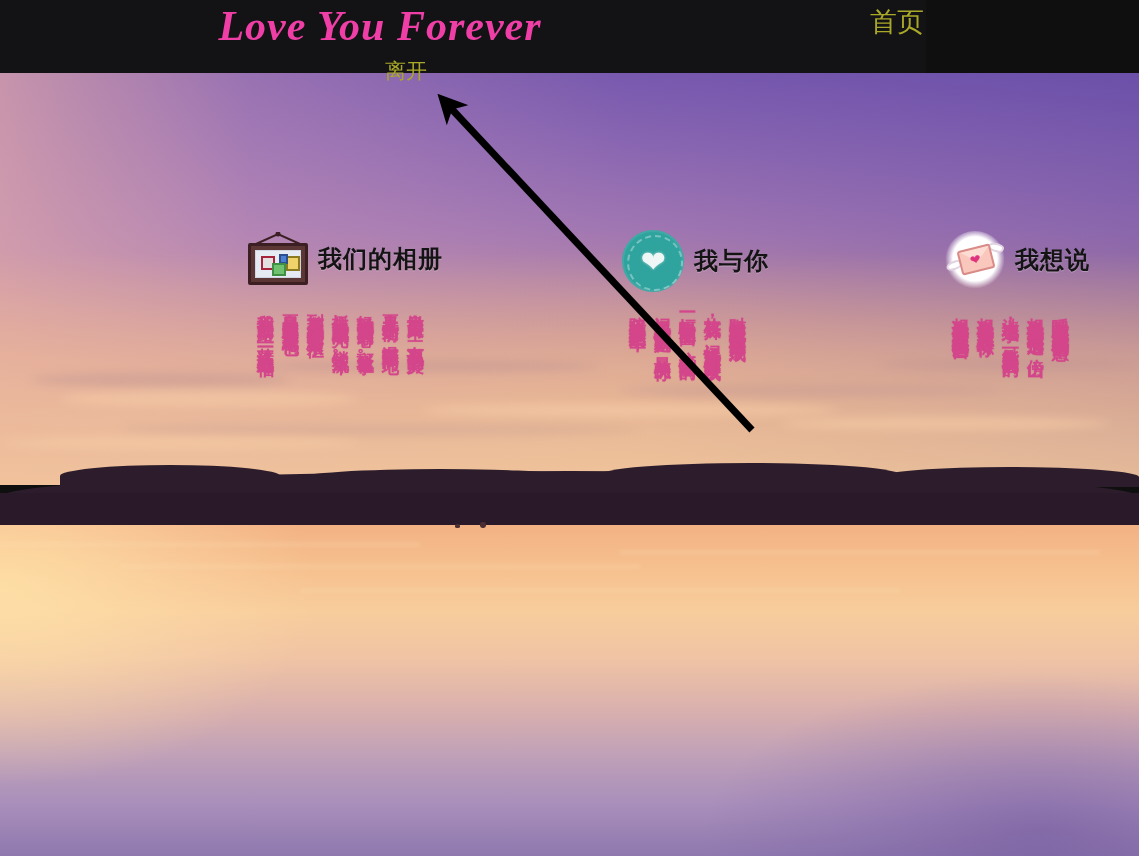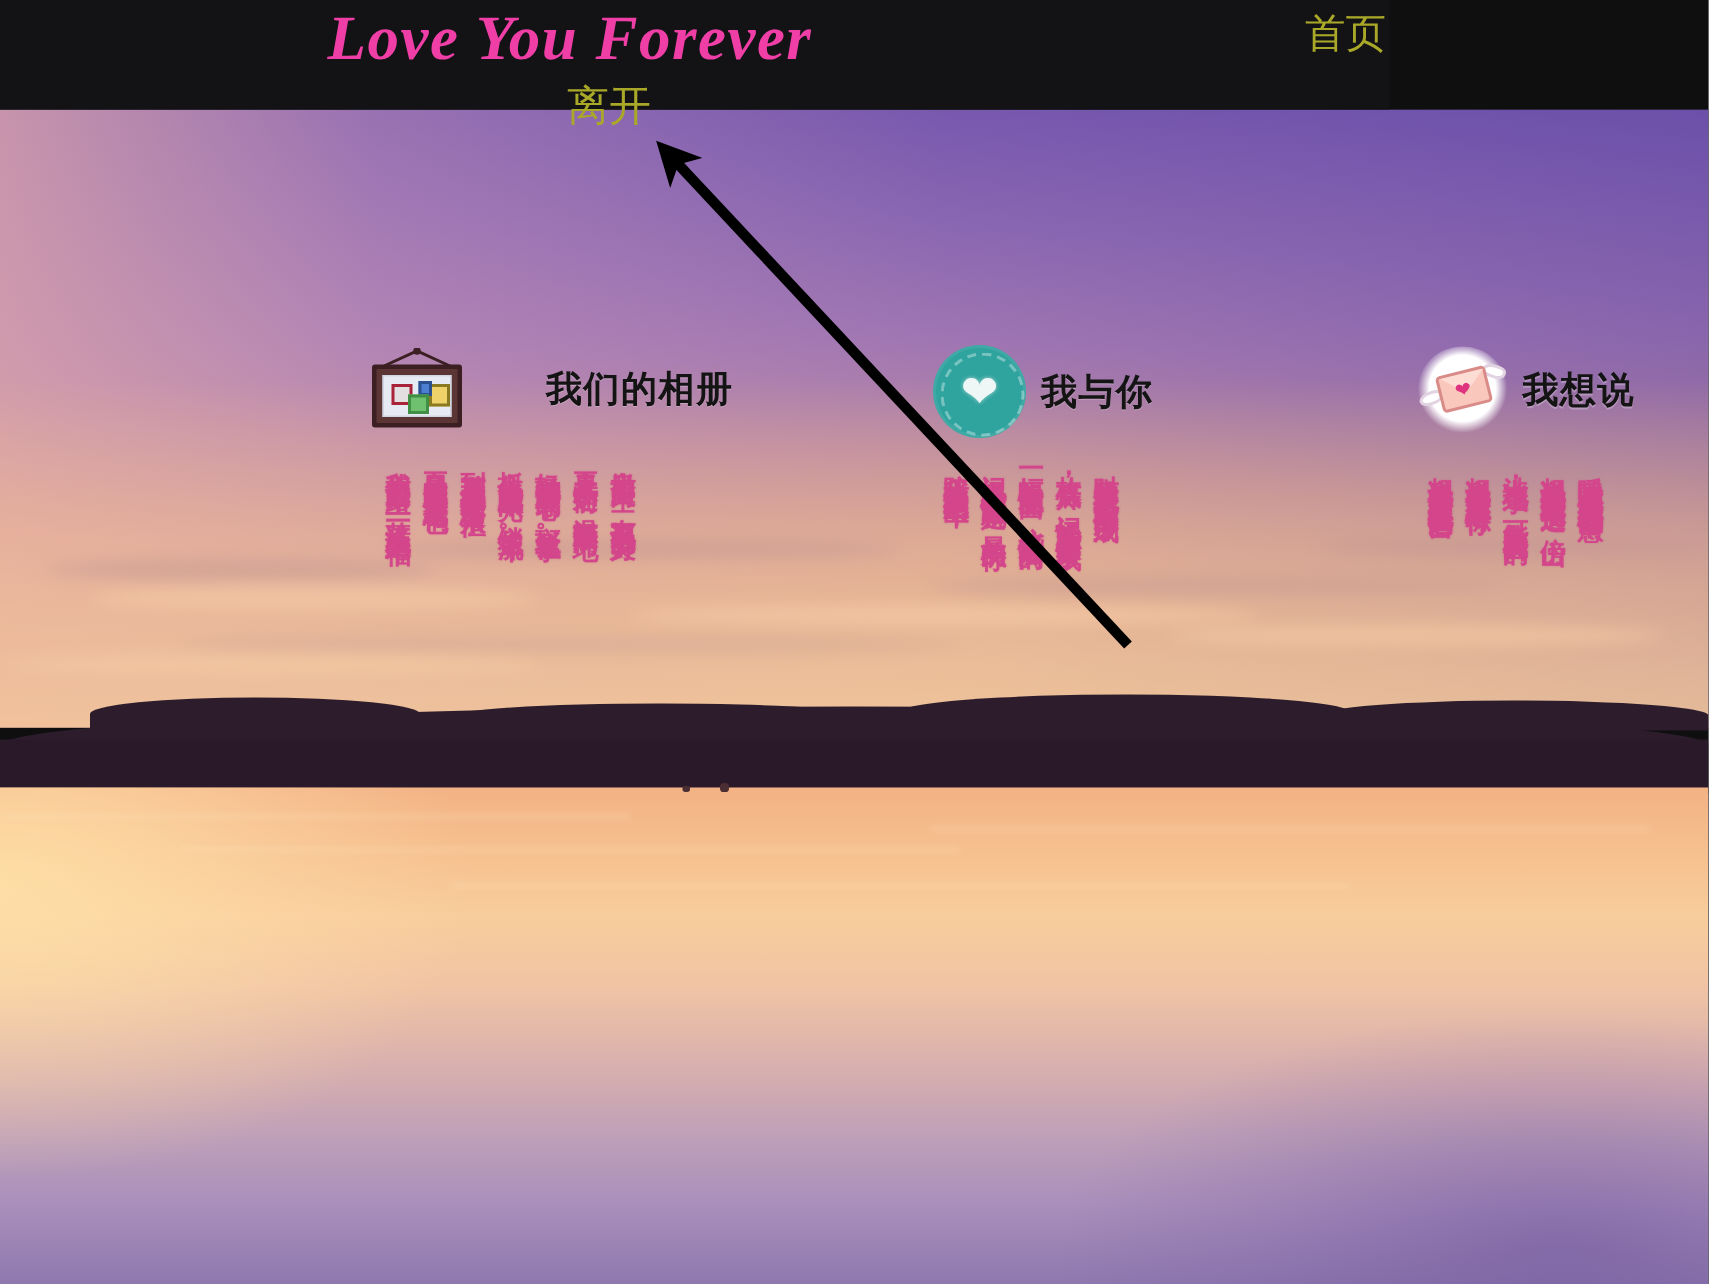--- a/index.html
+++ b/index.html
@@ -43,21 +43,21 @@
     color: #ef3fa6;
     line-height: 56px;
     white-space: nowrap;
   }
 
   .leave-link {
     position: absolute;
     left: 0; top: 56px;
     width: 812px;
     text-align: center;
-    font-size: 28px;
+    font-size: 21px;
     color: #aaa828;
     line-height: 30px;
     cursor: pointer;
     text-decoration: none;
     white-space: nowrap;
   }
 
   .home-link {
     position: absolute;
     right: 2px; top: 0px;
@@ -378,21 +378,21 @@
     <div class="water-streak" style="left:620px; top:478px; width:480px;"></div>
     <div class="water-streak" style="left:300px; top:516px; width:600px;"></div>
 
     <div class="buoy" style="left:455px; top:451px; width:5px; height:4px;"></div>
     <div class="buoy" style="left:480px; top:449px; width:6px; height:6px;"></div>
   </div>
 
   <div class="content">
 
     <div class="section" style="left:248px; top:160px;">
-      <div class="section-head" style="left:0; top:0;gap:46px;">
+      <div class="section-head" style="left:0; top:0;">
         <span class="icon-album">
           <svg width="60" height="14" style="position:absolute;left:0;top:-1px;" viewBox="0 0 60 14">
             <path d="M8 12 L30 2 L52 12" stroke="#3b1f23" stroke-width="2" fill="none"></path>
             <circle cx="30" cy="2" r="2.5" fill="#3b1f23"></circle>
           </svg>
           <span class="album-frame">
             <span class="album-mat">
               <span class="ph red"></span>
               <span class="ph yellow"></span>
               <span class="ph blue"></span>

